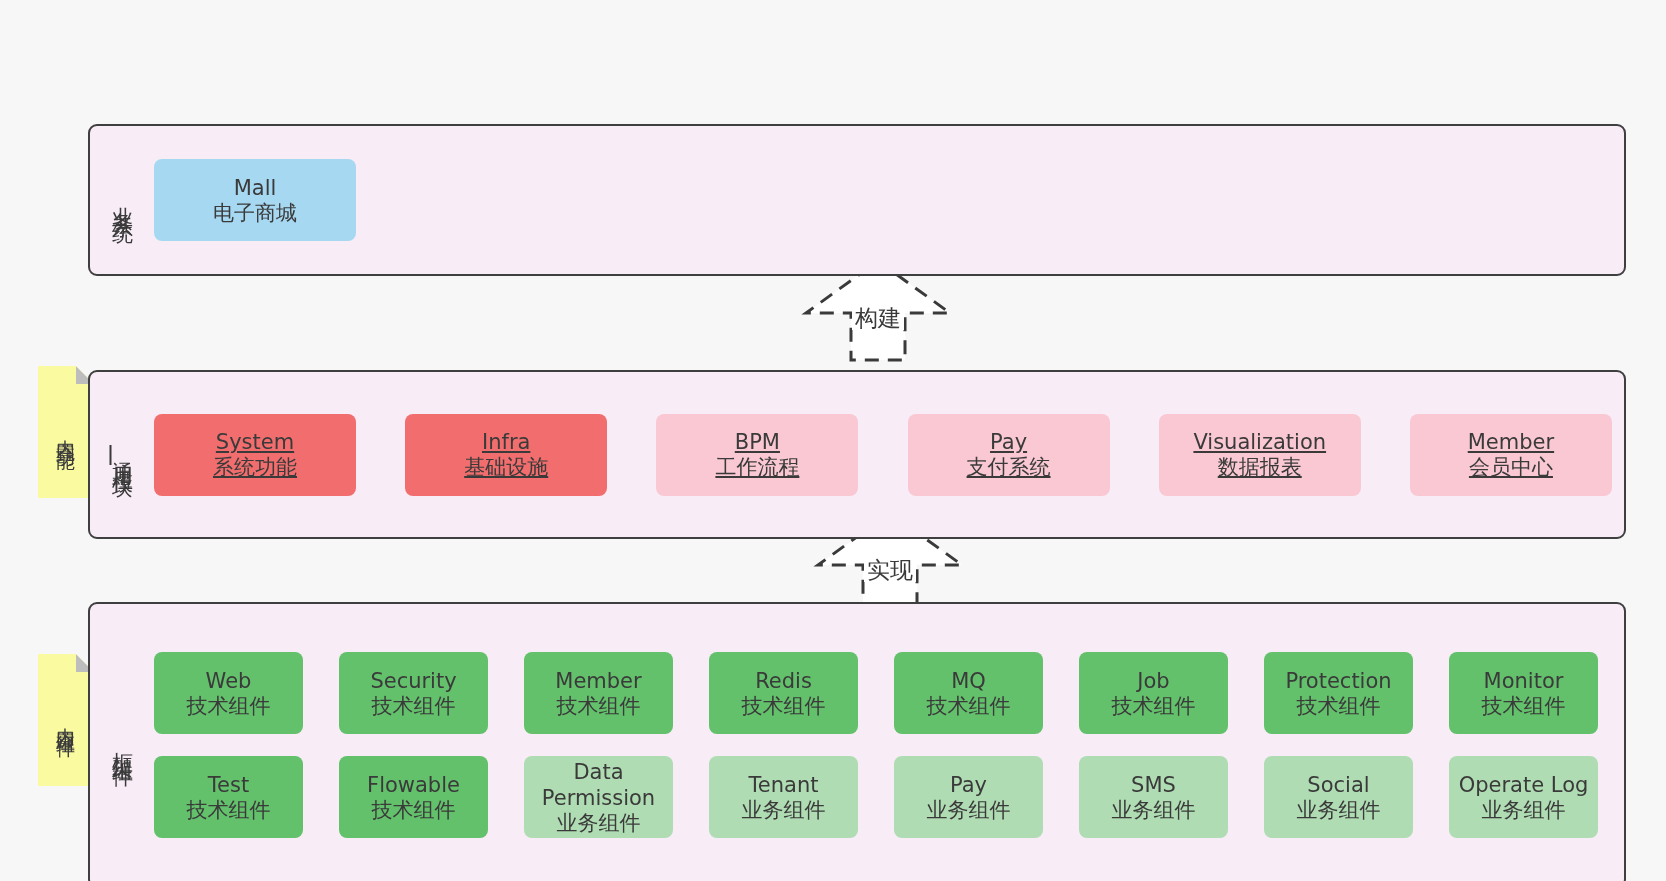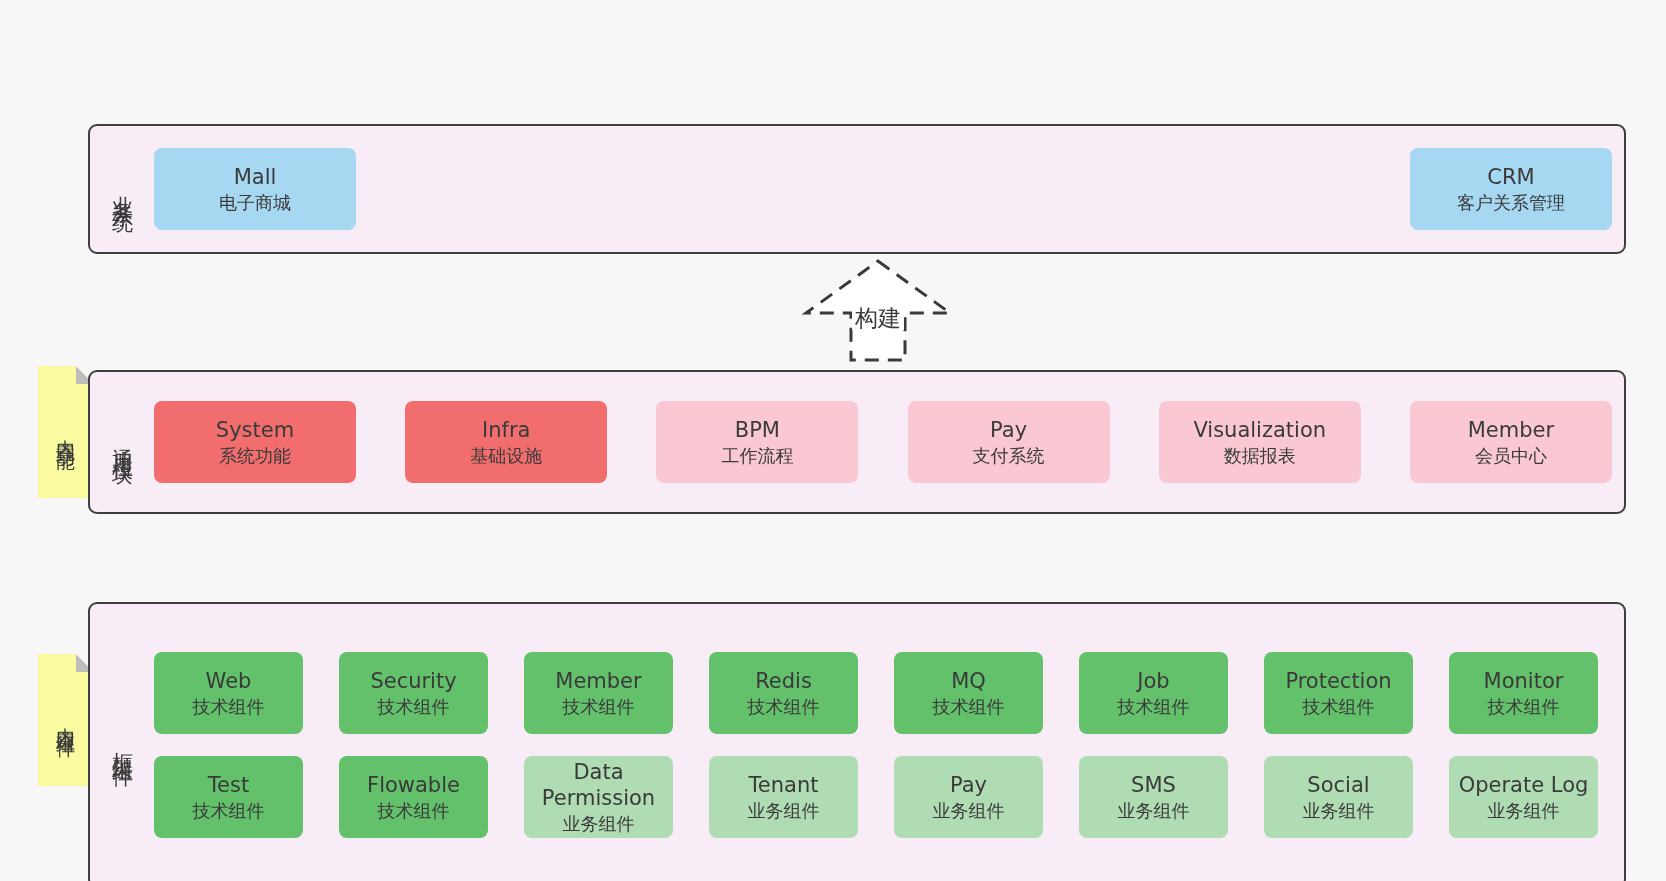--- a/index.html
+++ b/index.html
@@ -12,22 +12,22 @@
   .stage{
     position:relative;width:1666px;height:881px;overflow:hidden;
     background:var(--page-bg);color:var(--text);
     font-family:"DejaVu Sans","Liberation Sans",sans-serif;
   }
   .panel{
     position:absolute;left:88px;width:1538px;box-sizing:border-box;
     background:var(--panel-bg);border:2px solid var(--panel-border);
     border-radius:9px;display:flex;z-index:2;
   }
-  #panel-business{top:124px;height:130px;}
-  #panel-modules{top:370px;height:144px;}
+  #panel-business{top:124px;height:152px;}
+  #panel-modules{top:370px;height:169px;text-decoration:underline;}
   #panel-components{top:602px;height:286px;}
   .panel-label{width:64px;display:flex;align-items:center;justify-content:center;}
   .panel-label span{
     writing-mode:vertical-rl;text-orientation:upright;
     font-size:21px;letter-spacing:5px;line-height:1;white-space:nowrap;
   }
   .panel-content{
     flex:1;display:flex;align-items:center;justify-content:space-between;
     padding:0 12px 0 0;
   }
@@ -36,21 +36,21 @@
     gap:22px;padding-right:26px;
   }
   .row{display:flex;justify-content:space-between;}
   .box{
     width:202px;height:82px;border-radius:8px;box-sizing:border-box;
     display:flex;flex-direction:column;align-items:center;justify-content:center;
     text-align:center;padding:2px 4px;
   }
   .small .box{width:149px;}
   .box .en{font-size:21px;line-height:26px;}
-  .box .zh{font-size:18px;line-height:25px;}
+  .box .zh{font-size:21px;line-height:25px;}
   .box.blue{background:var(--blue);}
   .box.red{background:var(--red);}
   .box.pink{background:var(--pink);}
   .box.green{background:var(--green);}
   .box.lightgreen{background:var(--light-green);}
   .note{
     position:absolute;left:38px;width:56px;height:132px;z-index:1;
     background:var(--yellow);
     clip-path:polygon(0 0,calc(100% - 18px) 0,100% 18px,100% 100%,0 100%);
     display:flex;align-items:center;justify-content:center;
@@ -89,34 +89,36 @@
     <span class="fold"></span>
   </div>
 
   <div class="arrow" id="arrow-build">
     <svg width="156" height="108" viewBox="0 0 156 108">
       <polygon points="78,5 150,57 105,57 105,104 51,104 51,57 6,57" fill="var(--arrow-fill)" stroke="var(--text)" stroke-width="3" stroke-dasharray="14 9" stroke-linejoin="miter"></polygon>
     </svg>
     <span class="arrow-label">构建</span>
   </div>
 
+  <div class="arrow" id="arrow-implement">
+    <svg width="156" height="108" viewBox="0 0 156 108">
+      <polygon points="78,5 150,57 105,57 105,104 51,104 51,57 6,57" fill="var(--arrow-fill)" stroke="var(--text)" stroke-width="3" stroke-dasharray="14 9" stroke-linejoin="miter"></polygon>
+    </svg>
+    <span class="arrow-label">实现</span>
+  </div>
 
   <div class="panel" id="panel-business">
     <div class="panel-label">
       <span>业务系统</span>
     </div>
     <div class="panel-content">
       <div class="box blue">
         <span class="en">Mall</span>
         <span class="zh">电子商城</span>
       </div>
-      <div class="box blue">
-        <span class="en">CRM</span>
-        <span class="zh">客户关系管理</span>
-      </div>
     </div>
   </div>
 
   <div class="panel" id="panel-modules">
     <div class="panel-label">
       <span>通用模块</span>
     </div>
     <div class="panel-content">
       <div class="box red">
         <span class="en">System</span>

